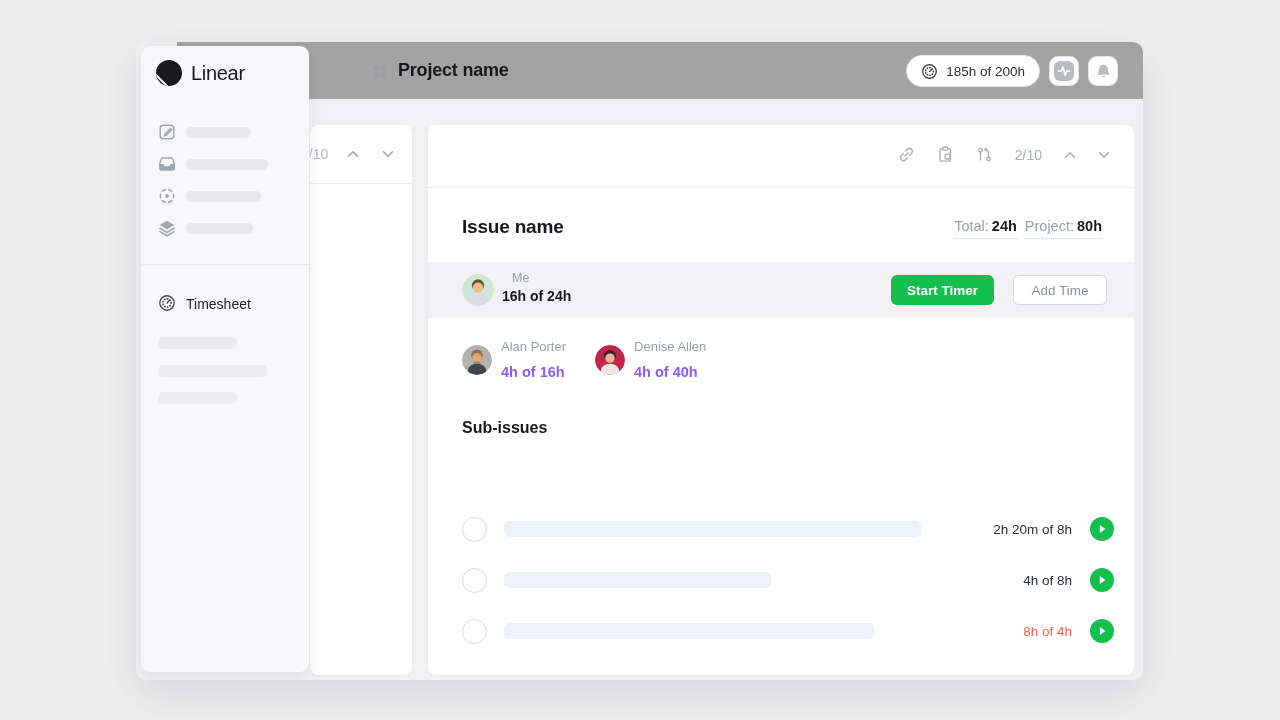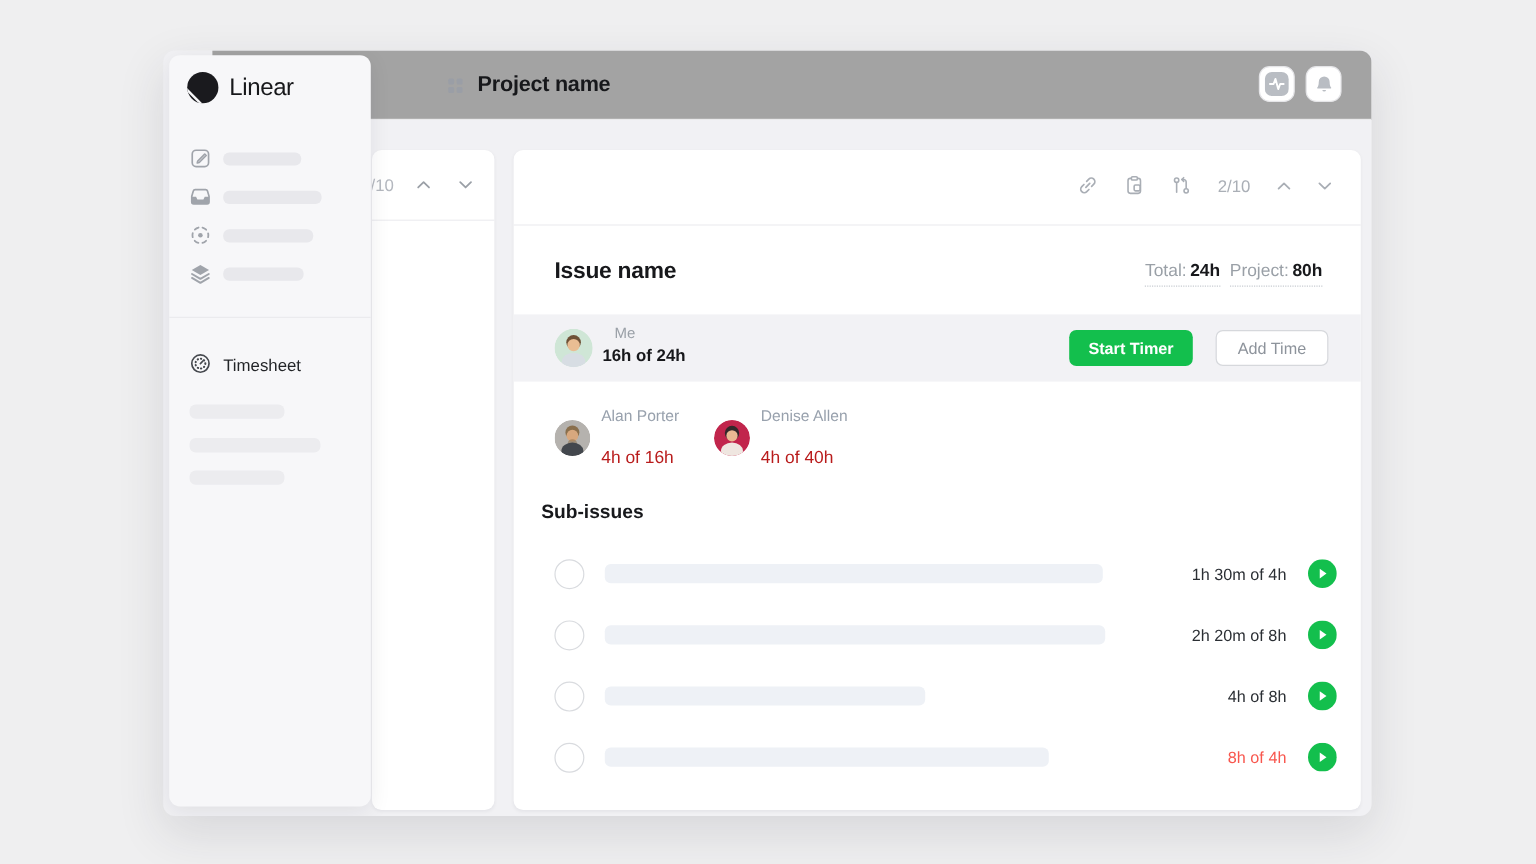--- a/index.html
+++ b/index.html
@@ -66,23 +66,23 @@
   .me-time { position:absolute; left:74px; top:26px; font-size:14px; font-weight:700; color:#17181b; }
   .me-actions { position:absolute; right:27px; top:13px; display:flex; gap:19px; }
   .btn-green { width:103px; height:30px; border:none; border-radius:6px; background:#13bf4d; color:#fff;
     font-family:inherit; font-size:13.5px; font-weight:700; cursor:pointer; }
   .btn-ghost { width:94px; height:30px; border:1px solid #d6d8dc; border-radius:6px; background:#fff; color:#8d939b;
     font-family:inherit; font-size:13.5px; cursor:pointer;text-align:center; }
 
   .collab-row { position:absolute; left:34px; top:214px; display:flex; gap:29px; }
   .collab { display:flex; align-items:center; gap:9px; }
   .collab .ctext .cname { font-size:13px; color:#98a1ad; }
-  .collab .ctext .ctime { font-size:14.5px; font-weight:400; color:#b91c1c; margin-top:20px; }
-
-  .subissues-title { position:absolute; left:23px; top:294px; font-size:16px; font-weight:700; }
+  .collab .ctext .ctime { font-size:14.5px; font-weight:700; color:#8b5cf6; margin-top:10px; }
+
+  .subissues-title { position:absolute; left:34px; top:294px; font-size:16px; font-weight:700; }
 
   .sub-row { position:absolute; left:34px; right:20px; height:26px; display:flex; align-items:center; cursor:pointer; }
   .sub-row .check { width:25px; height:25px; border:1.5px solid #d9dbdf; border-radius:50%; background:#fff; flex:none; cursor:pointer; }
   .sub-row .sk { height:16px; border-radius:5px; background:#eef1f6; margin-left:17px; flex:none; }
   .sub-row .time { margin-left:auto; font-size:13.5px; color:#2b2f34; }
   .sub-row .time.danger { color:#f8574e; }
   .sub-row .play { margin-left:18px; width:24px; height:24px; flex:none; cursor:pointer; display:flex; }
 
   .avatar { border-radius:50%; overflow:hidden; display:block; }
   svg { display:block; }
@@ -98,20 +98,30 @@
         <svg viewBox="0 0 13 13" fill="currentColor">
             <rect x="0.5" y="0.5" width="5" height="5" rx="1.3"></rect>
             <rect x="7.5" y="0.5" width="5" height="5" rx="1.3"></rect>
             <rect x="0.5" y="7.5" width="5" height="5" rx="1.3"></rect>
             <rect x="7.5" y="7.5" width="5" height="5" rx="1.3"></rect>
           </svg>
       </span>
       <div class="project-name">Project name</div>
 
       <div class="topbar-right">
+        <div class="time-badge">
+          <span class="clock">
+            <svg width="17" height="17" viewBox="0 0 18 18" fill="none" stroke="currentColor">
+                <circle cx="9" cy="9" r="7.2" stroke-width="1.4"></circle>
+                <circle cx="9" cy="9" r="4.1" stroke-width="1.7" stroke-dasharray="0.3 2.45" stroke-linecap="round"></circle>
+                <line x1="9" y1="9" x2="11.3" y2="6.6" stroke-width="1.4" stroke-linecap="round"></line>
+              </svg>
+          </span>
+          <span>185h of 200h</span>
+        </div>
         <div class="sq-btn">
           <span>
             <svg width="20" height="20" viewBox="0 0 20 20">
                 <rect width="20" height="20" rx="6" fill="#b9bdc3"></rect>
                 <path d="M4.3 10h3l1.6-4.2 2.3 8.4 1.6-4.2h2.9" stroke="#fff" stroke-width="1.6" fill="none" stroke-linecap="round" stroke-linejoin="round"></path>
               </svg>
           </span>
         </div>
         <div class="sq-btn">
           <span>
@@ -253,31 +263,20 @@
           </span>
           <div class="ctext">
             <div class="cname">Denise Allen</div>
             <div class="ctime">4h of 40h</div>
           </div>
         </div>
       </div>
 
       <div class="subissues-title">Sub-issues</div>
 
-      <div class="sub-row" style="top:340px;">
-        <span class="check"></span>
-        <span class="sk" style="width:415px;"></span>
-        <span class="time">1h 30m of 4h</span>
-        <span class="play">
-          <svg viewBox="0 0 24 24" width="24" height="24">
-              <circle cx="12" cy="12" r="12" fill="#13bf4d"></circle>
-              <path d="M9.8 8 15.4 12 9.8 16z" fill="#fff"></path>
-            </svg>
-        </span>
-      </div>
       <div class="sub-row" style="top:391px;">
         <span class="check"></span>
         <span class="sk" style="width:417px;"></span>
         <span class="time">2h 20m of 8h</span>
         <span class="play">
           <svg viewBox="0 0 24 24" width="24" height="24">
               <circle cx="12" cy="12" r="12" fill="#13bf4d"></circle>
               <path d="M9.8 8 15.4 12 9.8 16z" fill="#fff"></path>
             </svg>
         </span>

